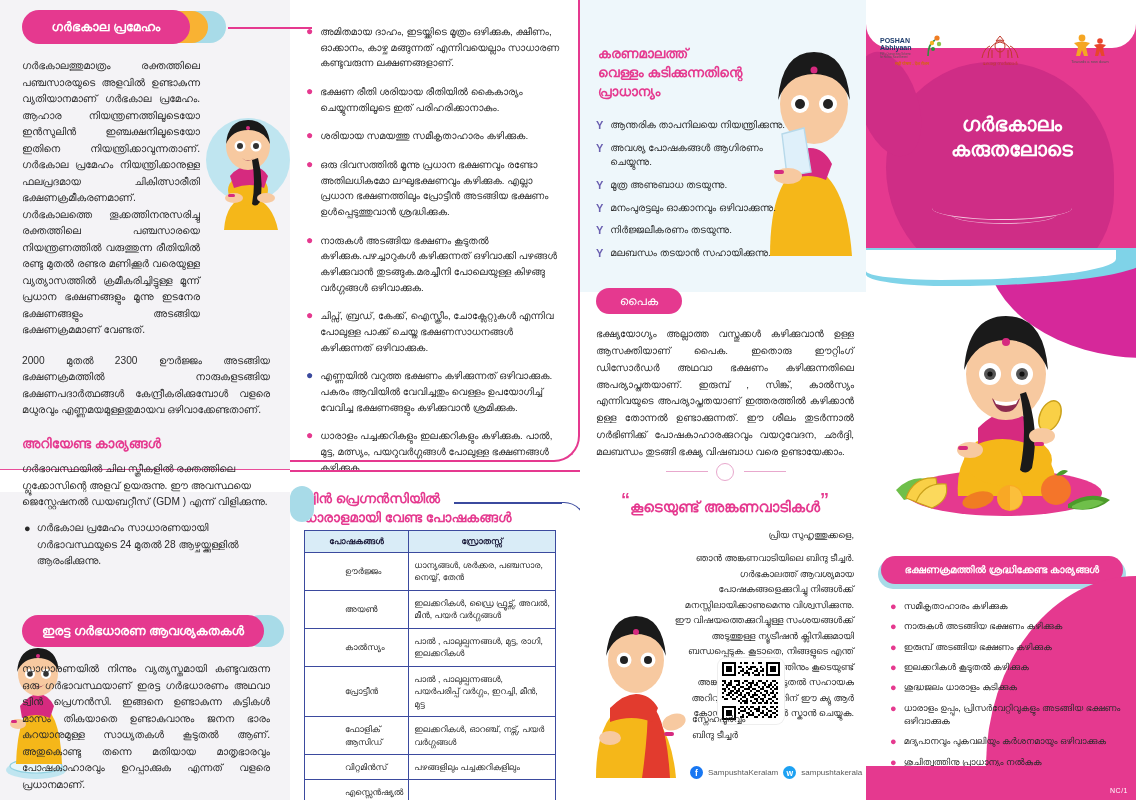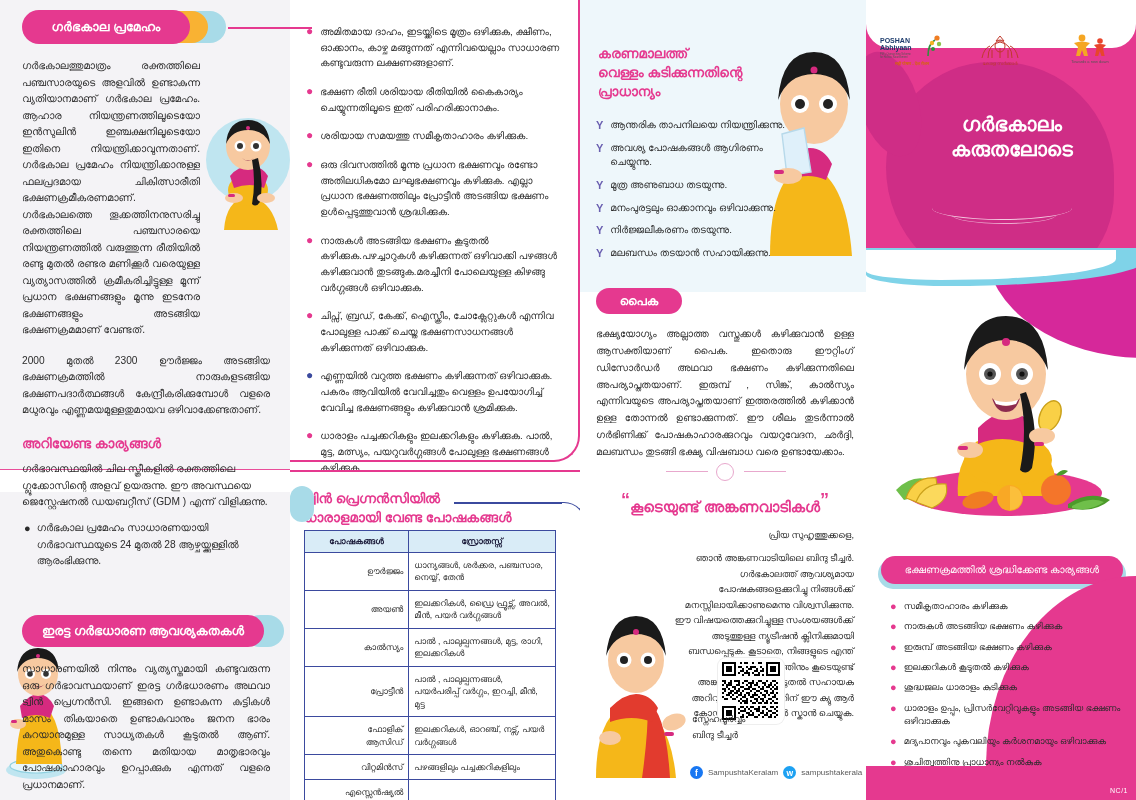--- a/index.html
+++ b/index.html
@@ -64,33 +64,33 @@
   .c2-head2 { position:absolute; left:14px; top:490px; width:266px; }
   .c2-head2 h3 { color:#e5398f; font-size:13.5px; font-weight:bold; line-height:1.4; }
   .c2-head2-line { position:absolute; left:150px; top:12px; width:108px; height:1.5px; background:#3b4a9e; }
   .c2-head2-curve { position:absolute; left:256px; top:12px; width:26px; height:46px;
        border-top:1.5px solid #3b4a9e; border-right:1.5px solid #3b4a9e; border-top-right-radius:22px; }
   .c2-blue-knob { position:absolute; left:-14px; top:-4px; width:24px; height:36px; background:#a8dbe8; border-radius:12px; }
 
   .ntable { position:absolute; left:14px; top:530px; width:252px; border-collapse:collapse; font-size:8.6px; }
   .ntable th { background:#d9ecf7; border:1px solid #3b4a9e; color:#1b1b3a; font-weight:bold; padding:5px 4px; text-align:center;}
   .ntable td { border:1px solid #3b4a9e; color:#2b2b2b; padding:6px 5px; line-height:1.45; vertical-align:middle;}
-  .ntable td.k { text-align:right; width:74px;padding-left:40px; }
+  .ntable td.k { text-align:left; width:74px;padding-left:40px; }
 
   
   .col3 { position:absolute; left:580px; top:0; width:286px; height:800px; background:#ffffff; }
   .c3-bluebg { position:absolute; left:0; top:0; width:286px; height:292px; background:#eef7fb; }
   .c3-head { position:absolute; left:18px; top:44px; width:170px; color:#e5398f; font-size:13.5px; font-weight:bold; line-height:1.42; }
   .c3-list { position:absolute; left:16px; top:118px; width:204px; }
   .c3-item { display:flex; gap:7px; margin-bottom:8px; font-size:9.8px; line-height:1.5; color:#2b2b2b; }
   .c3-item .uglyph { color:#6a5fb0; font-weight:bold; font-size:11px; line-height:1.3; }
   .girl3 { position:absolute; left:180px; top:8px; width:110px; height:250px; }
 
   .c3-pill { position:absolute; left:16px; top:288px; width:86px; height:26px; border-radius:13px; background:#e5398f;
-      color:#fff; font-size:12px; font-weight:bold; display:flex; align-items:center; justify-content:center;}
+      color:#fff; font-size:12px; font-weight:normal; display:flex; align-items:center; justify-content:center;}
   .c3-para { position:absolute; left:16px; top:326px; width:258px; font-size:9.8px; line-height:1.72; color:#2b2b2b; text-align:justify;}
 
   .c3-div { position:absolute; left:86px; top:462px; width:120px; height:20px; }
   .c3-div .ln { position:absolute; top:9px; width:42px; height:1.2px; background:#e8a8cd; }
   .c3-div .ln.l { left:0; } .c3-div .ln.r { right:0; }
   .c3-div .ring { position:absolute; left:50px; top:1px; width:18px; height:18px; border:1.3px solid #e8a8cd; border-radius:50%; }
 
   .c3-quote { position:absolute; left:14px; top:490px; width:262px; text-align:center; color:#e5398f; font-size:15px; font-weight:bold; }
   .c3-quote .qm { font-size:18px; vertical-align:super; }
   .c3-letter { position:absolute; left:88px; top:528px; width:186px; font-size:9.2px; line-height:1.68; color:#2b2b2b; text-align:right; }
@@ -119,21 +119,21 @@
   .c4-corner { position:absolute; right:0; bottom:34px; width:150px; height:190px; background:#e5398f; border-radius:100% 0 0 0; }
   .c4-botbar { position:absolute; left:0; bottom:0; width:270px; height:34px; background:#e5398f; }
   .c4-code { position:absolute; right:8px; bottom:6px; color:#fff; font-size:7px; letter-spacing:.5px; }
 
   .girl5 { position:absolute; left:56px; top:300px; width:170px; height:200px; }
   .c4-foodplate { position:absolute; left:40px; top:470px; width:196px; height:46px; background:#e5398f; border-radius:50%; }
 
   .c4-pillwrap { position:absolute; left:12px; top:556px; width:248px; height:32px; }
   .c4-pill-blue { position:absolute; left:0; top:3px; width:248px; height:30px; border-radius:15px; background:#a8dbe8; }
   .c4-pill-main { position:absolute; left:3px; top:0; width:242px; height:28px; border-radius:14px; background:#e5398f;
-      color:#fff; font-size:10px; font-weight:normal; display:flex; align-items:center; justify-content:center; }
+      color:#fff; font-size:10px; font-weight:bold; display:flex; align-items:center; justify-content:center; }
   .c4-list { position:absolute; left:24px; top:600px; width:232px; }
   .c4-li { display:flex; gap:7px; margin-bottom:7px; font-size:9px; line-height:1.48; color:#2b2b2b; }
   .c4-li .bd { color:#e5398f; font-size:11px; line-height:1.2; }
 
   
   .footer { position:absolute; left:580px; top:780px; width:286px; height:20px; background:#e5398f;
       color:#fff; font-size:8px; display:flex; align-items:center; justify-content:center; }
 </style>
 </head>
 <body>

